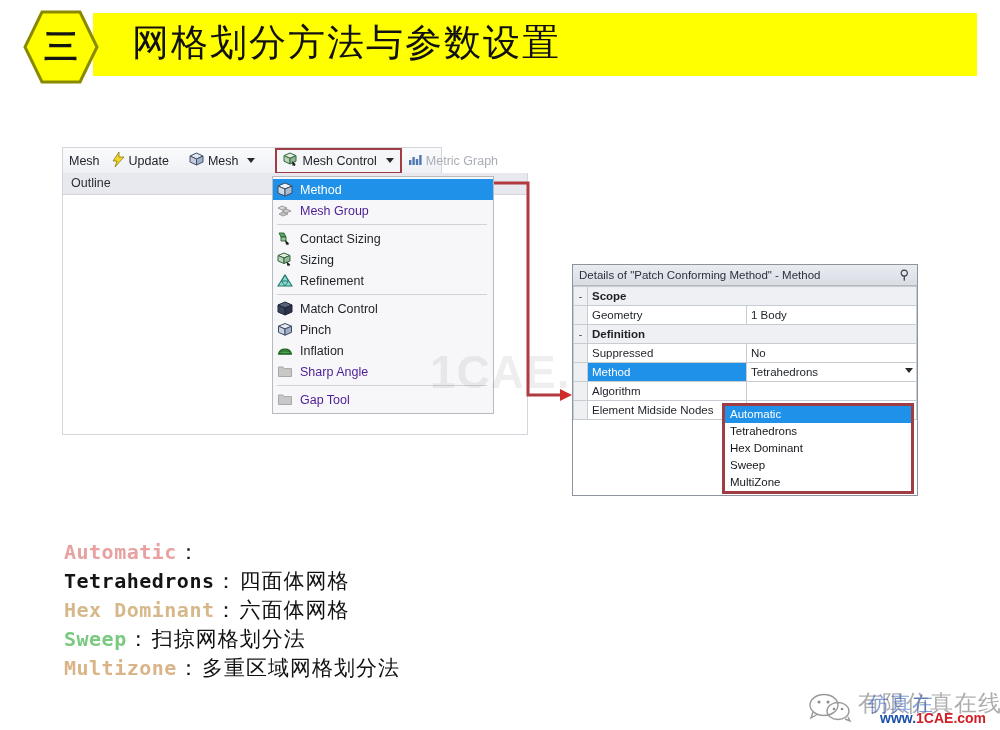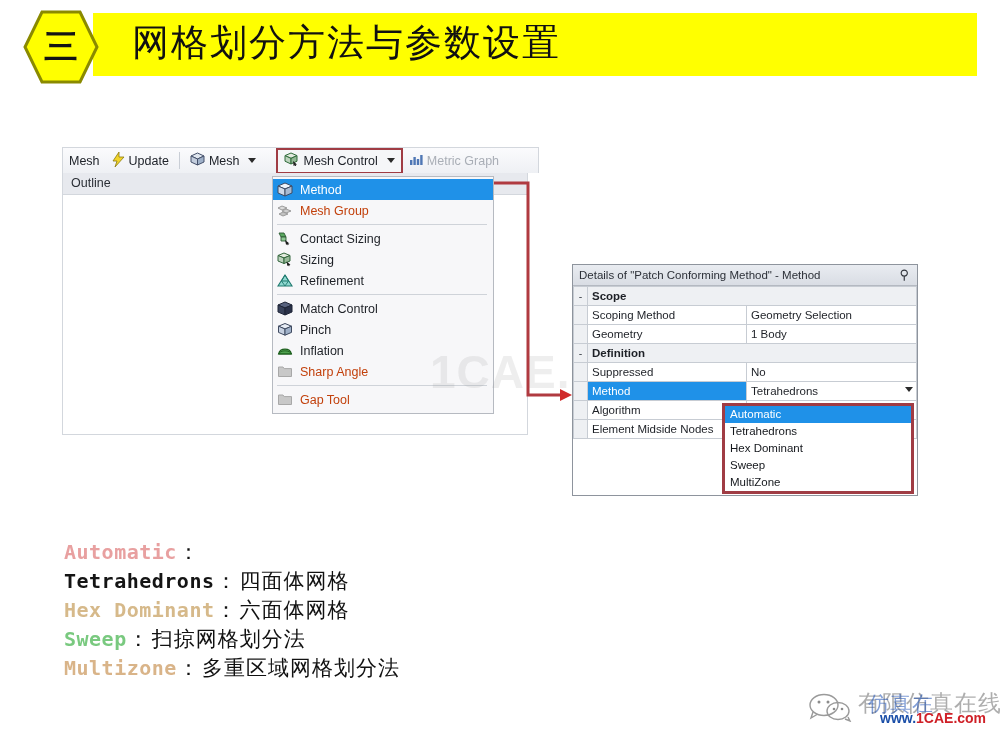--- a/index.html
+++ b/index.html
@@ -47,21 +47,21 @@
     font-family: "DejaVu Serif", "Liberation Serif", serif;
     font-size: 34px;
     font-weight: 700;
     color: #141414;
   }
 
   
   #toolbar {
     position: absolute;
     left: 62px; top: 147px;
-    width: 477px; height: 26px;
+    width: 380px; height: 26px;
     background: linear-gradient(#fbfbfd, #eef0f4);
     border: 1px solid #d3d7dd;
     border-bottom: none;
     display: flex;
     align-items: center;
     font-size: 12.5px;
     color: #20242b;
     box-sizing: border-box;
   }
   .tb-item {
@@ -129,21 +129,21 @@
     display: flex; align-items: center;
     height: 21px;
     padding-left: 4px;
     gap: 7px;
     white-space: nowrap;
   }
   .menu-item.selected {
     background: #1f91e8;
     color: #ffffff;
   }
-  .menu-item.disabled { color: #c2410c; }
+  .menu-item.disabled { color: #4c1d95; }
   .menu-sep {
     height: 1px; background: #cfd3d9; margin: 3px 6px 3px 4px;
   }
   .mi-icon { width: 16px; height: 16px; flex: 0 0 16px; }
 
   
   #details {
     position: absolute;
     left: 572px; top: 264px;
     width: 346px; height: 232px;
@@ -493,25 +493,20 @@
   <div id="details-title">
     <span>Details of "Patch Conforming Method" - Method</span>
     <span id="pin-icon">⚲</span>
   </div>
 
   <table class="dtable">
     <tbody>
         <tr>
       <td class="expander">-</td>
       <td class="grp" colspan="2">Scope</td>
-    </tr>
-    <tr>
-      <td class="expander"></td>
-      <td class="lbl">Scoping Method</td>
-      <td class="val">Geometry Selection</td>
     </tr>
     <tr>
       <td class="expander"></td>
       <td class="lbl">Geometry</td>
       <td class="val">1 Body</td>
     </tr>
     <tr>
       <td class="expander">-</td>
       <td class="grp" colspan="2">Definition</td>
     </tr>

